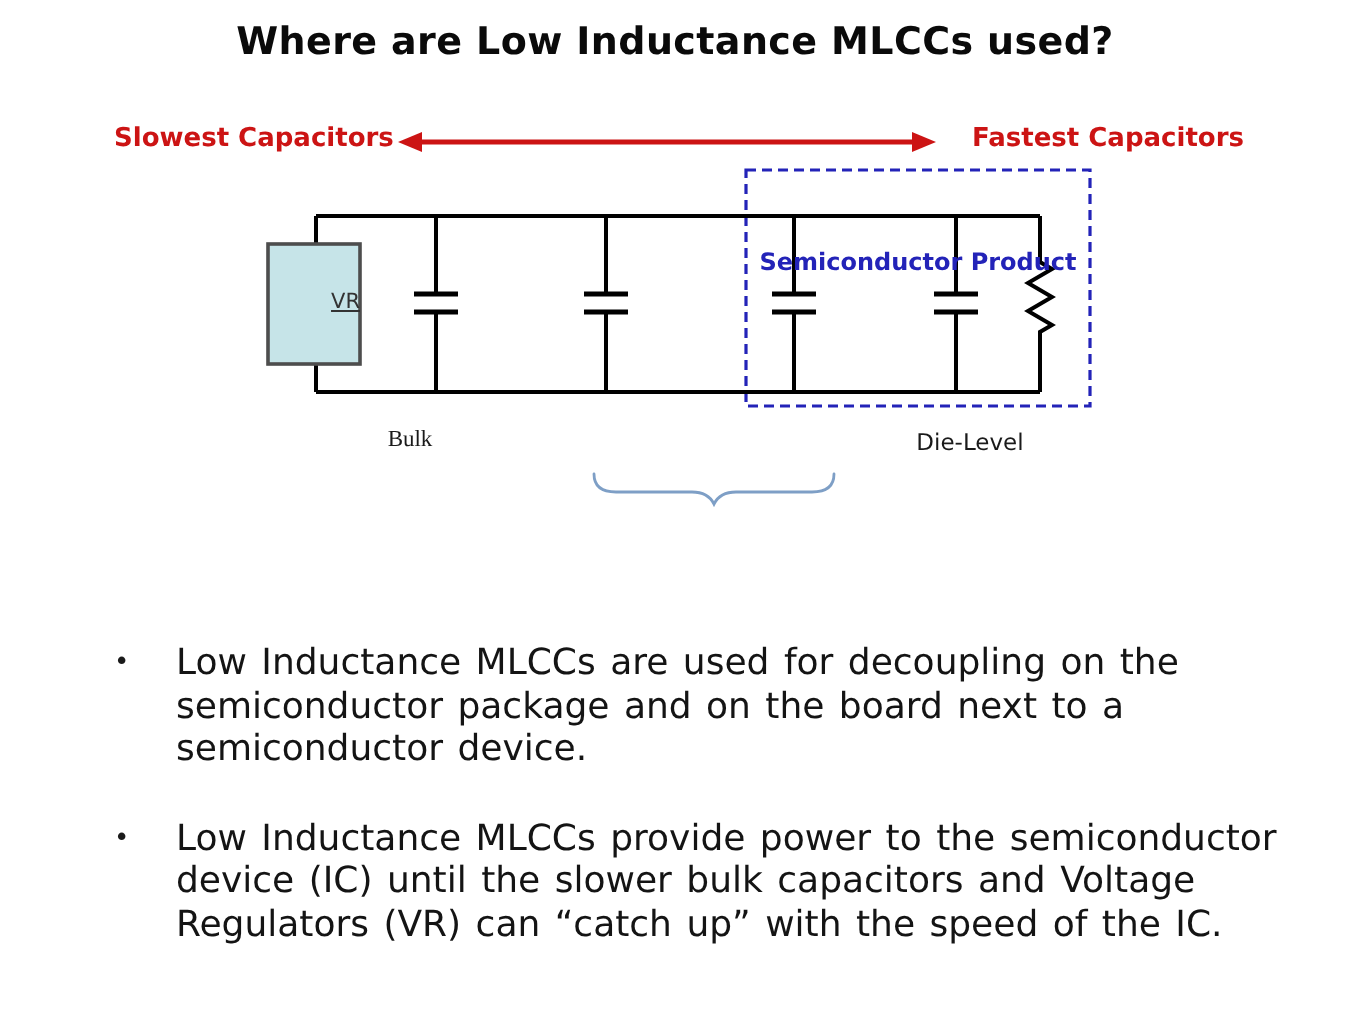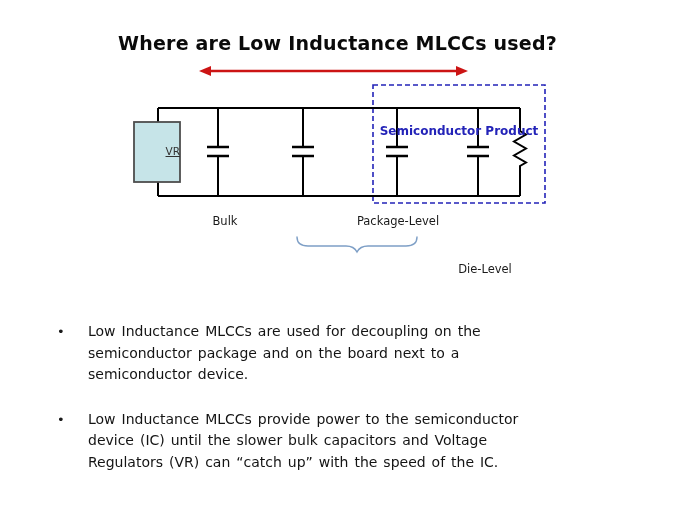--- a/index.html
+++ b/index.html
@@ -16,21 +16,20 @@
 
   .abs { position: absolute; }
 
   .slide-title {
     left: 0; top: 10px; width: 675px;
     text-align: center;
     font-size: 19px;
     font-weight: bold;
     color: #0a0a0a;
     letter-spacing: 0.2px;
-    margin-top: 22px;
   }
 
   .speed-label {
     top: 62px;
     font-size: 13px;
     font-weight: bold;
     color: var(--red, #cc1414);
     white-space: nowrap;
   }
   .speed-label.slowest { left: 57px; }
@@ -65,24 +64,24 @@
     margin-top: 36px;
   }
 
   .cap-label {
     top: 214px;
     text-align: center;
     font-size: 11.5px;
     color: #1a1a1a;
     white-space: nowrap;
   }
-  .cap-label.bulk          { left: 180px; width: 90px; }
+  .cap-label.bulk          { left: 160px; width: 90px; font-family: Liberation Serif, serif; }
   .cap-label.board-level   { left: 250px; width: 110px; }
   .cap-label.package-level { left: 343px; width: 110px; }
-  .cap-label.die-level     { left: 440px; width: 90px; margin-top: 48px; }
+  .cap-label.die-level     { left: 440px; width: 90px; }
 
   .brace-caption {
     left: 180px; top: 258px; width: 360px;
     text-align: center;
     font-size: 13.5px;
     font-weight: bold;
     color: var(--red, #cc1414);
     white-space: nowrap;
   }
 
@@ -95,34 +94,36 @@
   .bullet-item { display: flex; align-items: flex-start; }
   .bullet-glyph {
     width: 31px;
     flex: 0 0 31px;
     font-size: 13px;
     line-height: 21.5px;
     color: #1a1a1a;
   }
   .bullet-text {
     flex: 1;
-    font-size: 14px;
+    font-size: 18px;
     line-height: 21.5px;
     color: #141414;
     white-space: pre-line;
     word-spacing: 1.5px;
   }
 </style>
 </head>
 <body>
 
 <div class="slide">
 
   <div class="abs slide-title">Where are Low Inductance MLCCs used?</div>
 
+  <div class="abs speed-label slowest">Slowest Capacitors</div>
+  <div class="abs speed-label fastest">Fastest Capacitors</div>
 
   <svg class="abs diagram-svg" width="675" height="506" viewBox="0 0 675 506" xmlns="http://www.w3.org/2000/svg">
 
     <g>
       <line class="arrow-line" x1="209" y1="71" x2="458" y2="71"></line>
       <polygon class="arrow-head" points="199,71 211,66 211,76"></polygon>
       <polygon class="arrow-head" points="468,71 456,66 456,76"></polygon>
     </g>
 
     <rect class="dashed-box" x="373" y="85" width="172" height="118"></rect>
@@ -150,21 +151,20 @@
 
     <path class="resistor" d="M520,108 V131 L526,134.5 L514,141.5 L526,148.5 L514,155.5 L526,162.5 L520,166 V196"></path>
 
     <path class="brace" d="M297,237 Q297,246 308,246 L346,246 Q354,246 357,252 Q360,246 368,246 L406,246 Q417,246 417,237"></path>
   </svg>
 
   <div class="abs vr-label">VR</div>
   <div class="abs semi-label">Semiconductor Product</div>
 
   <div class="abs cap-label bulk">Bulk</div>
-  <div class="abs cap-label package-level">Package-Level</div>
   <div class="abs cap-label die-level">Die-Level</div>
 
 
   <div class="abs bullet-list">
     <div class="bullet-item">
       <span class="bullet-glyph">•</span>
       <span class="bullet-text">Low Inductance MLCCs are used for decoupling on the
 semiconductor package and on the board next to a
 semiconductor device.</span>
     </div>

